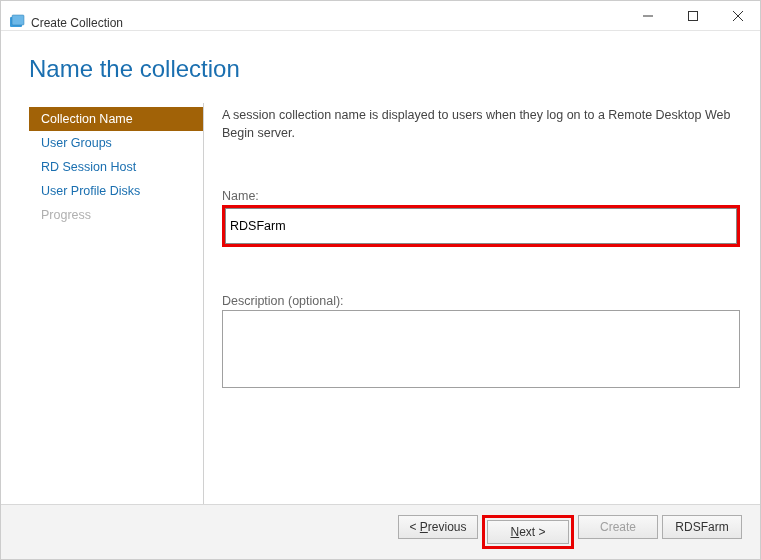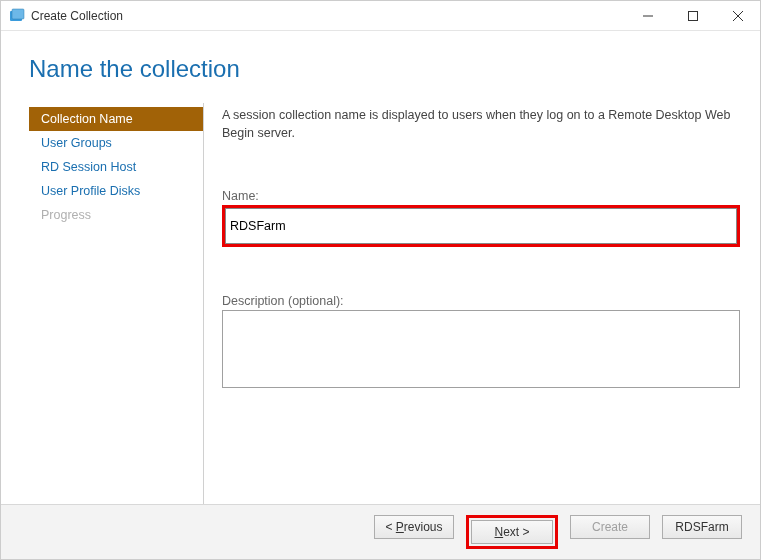--- a/index.html
+++ b/index.html
@@ -1,18 +1,18 @@
 <!DOCTYPE html>
 <html><head>
   <meta charset="utf-8">
   <style>
     * { margin: 0; padding: 0; box-sizing: border-box; font-family: "Segoe UI", Tahoma, sans-serif; }
     body { background: #fff; width: 761px; height: 560px; overflow: hidden; display: flex; flex-direction: column; border: 1px solid #ccc; }
     
-    .titlebar { height: 30px; display: flex; align-items: center; padding: 0 0 0 8px; border-bottom: 1px solid #e5e5e5; }
+    .titlebar { height: 30px; display: flex; align-items: flex-end; padding: 0 0 0 8px; border-bottom: 1px solid #e5e5e5; }
     .titlebar-icon { width: 16px; height: 16px; margin-right: 6px; }
     .titlebar-title { font-size: 12px; color: #333; flex: 1; }
     .titlebar-controls { display: flex; height: 100%; }
     .titlebar-btn { width: 45px; height: 100%; display: flex; align-items: center; justify-content: center; background: none; border: none; font-size: 13px; color: #333; }
     
     .heading-region { padding: 24px 0 16px 28px; }
     .heading { font-size: 24px; font-weight: 300; color: #1a6fb0; }
     
     .body-region { flex: 1; display: flex; padding: 4px 20px 0 28px; }
     
@@ -21,21 +21,21 @@
     .step.active { background: #a16207; color: #fff; }
     .step.disabled { color: #b0b0b0; cursor: default; }
     
     .content { flex: 1; padding: 4px 0 0 18px; font-size: 12.5px; color: #444; }
     .intro { line-height: 1.4; margin-bottom: 18px; }
     .field-label { color: #666; margin-bottom: 2px; margin-top: 47px; }
     .name-wrap { border: 3px solid #e80000; padding: 0; margin-bottom: 14px; }
     .name-input { width: 100%; border: 1px solid #888; padding: 2px 4px; font-size: 12.5px; height: 36px; }
     .desc-text { width: 100%; height: 78px; border: 1px solid #a0a0a0; resize: none; font-family: inherit; font-size: 12.5px; padding: 3px; }
     
-    .footer { border-top: 1px solid #d8d8d8; padding: 10px 18px; display: flex; justify-content: flex-end; gap: 12px; background: #f3f3f3; }
+    .footer { border-top: 1px solid #d8d8d8; padding: 10px 18px; display: flex; justify-content: flex-end; gap: 4px; background: #f3f3f3; }
     .btn { min-width: 80px; height: 24px; font-size: 12px; border: 1px solid #adadad; background: linear-gradient(#f8f8f8,#e8e8e8); color: #333; cursor: pointer; }
     .btn:disabled { color: #a0a0a0; cursor: default; }
     .btn .u { text-decoration: underline; }
     .btn-highlight { border: 3px solid #e80000; padding: 2px; display: inline-flex; }
     .btn-highlight .btn { min-width: 82px; }
   </style>
 </head>
 <body>
 
 <div class="titlebar">

